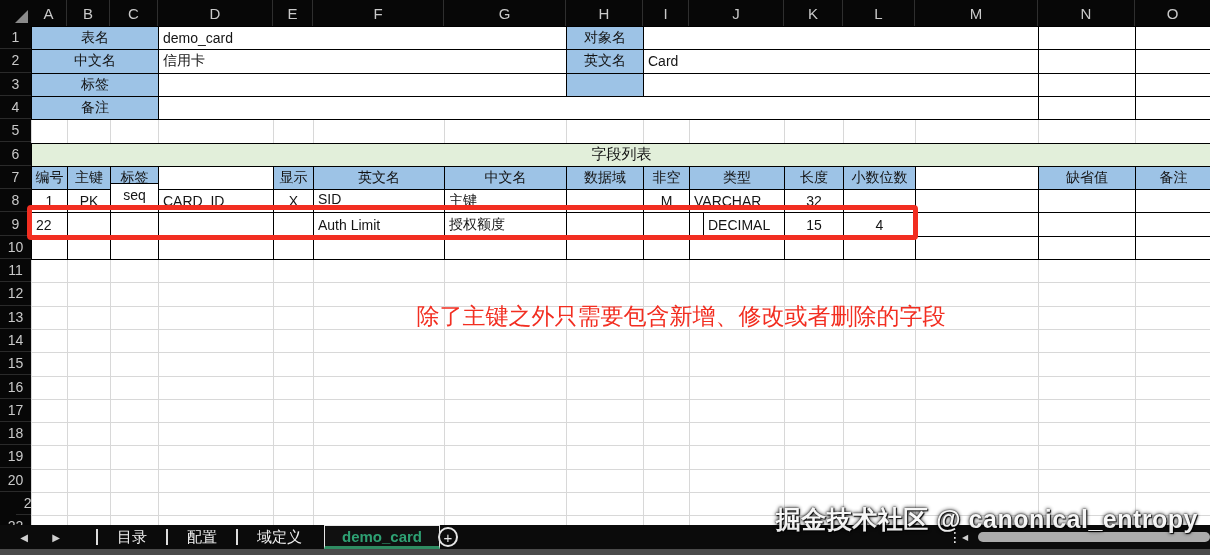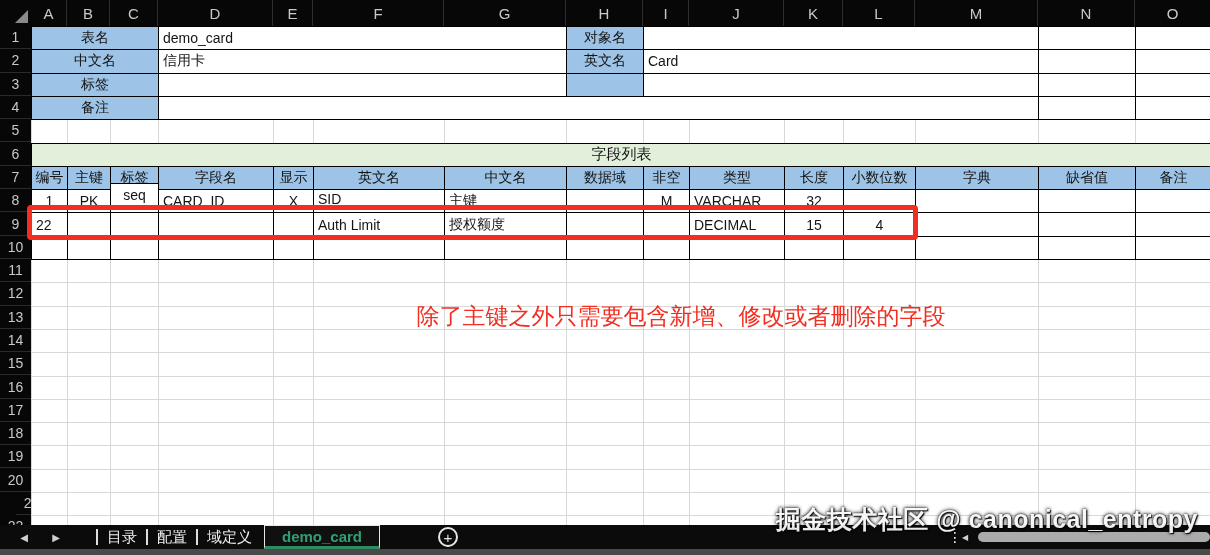--- a/index.html
+++ b/index.html
@@ -38,21 +38,21 @@
     color:var(--highlight-red,#F22E21);font-size:23px;display:flex;align-items:center;justify-content:center;
     white-space:nowrap;margin-top:37px;}
   .wmark{position:absolute;right:12px;top:503px;z-index:20;font-size:25px;font-weight:bold;
     color:#f7f7f7;opacity:.95;white-space:nowrap;letter-spacing:.5px;
     text-shadow:0 0 2px #000,0 0 4px #000,1px 1px 1px #000;}
   
   .tabbar{position:absolute;left:0;top:525px;width:1210px;height:24px;background:#0b0b0b;z-index:15;}
   .navarrow{position:absolute;top:0;height:24px;width:20px;color:#cfcfcf;font-size:10px;
     display:flex;align-items:center;justify-content:center;cursor:default;}
   .tabs{position:absolute;left:96px;top:0;height:24px;display:flex;align-items:stretch;}
-  .tab{color:#f0f0f0;font-size:15px;padding:0 9px;display:flex;align-items:center;white-space:nowrap;}
+  .tab{color:#f0f0f0;font-size:15px;padding:0 19px;display:flex;align-items:center;white-space:nowrap;}
   .tabsep{width:2px;height:16px;background:#dedede;align-self:center;}
   .tab.active{background:#101010;border:1px solid #e8e8e8;border-bottom:3px solid #2F8C62;
     color:var(--tab-active-green,#2EA173);font-weight:bold;padding:0 17px;margin-left:3px;}
   .addsheet{position:absolute;left:438px;top:2px;width:20px;height:20px;border:2px solid #e6e6e6;
     border-radius:50%;color:#e6e6e6;font-size:15px;line-height:15px;
     display:flex;align-items:center;justify-content:center;}
   .dots{position:absolute;left:948px;top:3px;color:#fff;font-size:14px;line-height:18px;}
   .sb-arrow{position:absolute;left:962px;top:0;height:24px;display:flex;align-items:center;color:#cfcfcf;font-size:8px;}
   .thumb{position:absolute;left:978px;top:7px;width:232px;height:10px;background:#ababab;border-radius:5px;}
   .bottomstrip{position:absolute;left:0;top:549px;width:1210px;height:6px;background:#4a4a4a;z-index:15;}
@@ -164,30 +164,28 @@
       <div class="cell cv" style="left: 1007px; top: 46.6px; width: 98px; height: 24.3px;"></div>
       <div class="cell cv" style="left: 1104px; top: 46.6px; width: 77px; height: 24.3px;"></div>
       <div class="cell cl" style="left: 0px; top: 69.9px; width: 128px; height: 24.3px;">备注</div>
       <div class="cell cv" style="left: 127px; top: 69.9px; width: 881px; height: 24.3px;"></div>
       <div class="cell cv" style="left: 1007px; top: 69.9px; width: 98px; height: 24.3px;"></div>
       <div class="cell cv" style="left: 1104px; top: 69.9px; width: 77px; height: 24.3px;"></div>
       <div class="cell ct" style="left: 0px; top: 116.5px; width: 1181px; height: 24.3px;">字段列表</div>
       <div class="cell ch" style="left: 0px; top: 139.8px; width: 37px; height: 24.3px;">编号</div>
       <div class="cell ch" style="left: 36px; top: 139.8px; width: 44px; height: 24.3px;">主键</div>
       <div class="cell ch" style="left: 79px; top: 139.8px; width: 49px; height: 24.3px;">标签</div>
-      <div class="cell ch" style="left: 127px; top: 139.8px; width: 116px; height: 24.3px;">字段名</div>
       <div class="cell ch" style="left: 242px; top: 139.8px; width: 41px; height: 24.3px;">显示</div>
       <div class="cell ch" style="left: 282px; top: 139.8px; width: 132px; height: 24.3px;">英文名</div>
       <div class="cell ch" style="left: 413px; top: 139.8px; width: 123px; height: 24.3px;">中文名</div>
       <div class="cell ch" style="left: 535px; top: 139.8px; width: 78px; height: 24.3px;">数据域</div>
       <div class="cell ch" style="left: 612px; top: 139.8px; width: 47px; height: 24.3px;">非空</div>
       <div class="cell ch" style="left: 658px; top: 139.8px; width: 96px; height: 24.3px;">类型</div>
       <div class="cell ch" style="left: 753px; top: 139.8px; width: 60px; height: 24.3px;">长度</div>
       <div class="cell ch" style="left: 812px; top: 139.8px; width: 73px; height: 24.3px;">小数位数</div>
-      <div class="cell ch" style="left: 884px; top: 139.8px; width: 124px; height: 24.3px;">字典</div>
       <div class="cell ch" style="left: 1007px; top: 139.8px; width: 98px; height: 24.3px;">缺省值</div>
       <div class="cell ch" style="left: 1104px; top: 139.8px; width: 77px; height: 24.3px;">备注</div>
       <div class="cell cv" style="left: 0px; top: 163.1px; width: 37px; height: 24.3px;">1</div>
       <div class="cell cv" style="left: 36px; top: 163.1px; width: 44px; height: 24.3px;">PK</div>
       <div class="cell cv" style="left: 79px; top: 157px; width: 49px; height: 24.3px;">seq</div>
       <div class="cell cv al" style="left: 127px; top: 163.1px; width: 116px; height: 24.3px;">CARD_ID</div>
       <div class="cell cv" style="left: 242px; top: 163.1px; width: 41px; height: 24.3px;">X</div>
       <div class="cell cv al" style="left: 282px; top: 163.1px; width: 132px; height: 20px;">SID</div>
       <div class="cell cv al" style="left: 413px; top: 163.1px; width: 123px; height: 24.3px;">主键</div>
       <div class="cell cv" style="left: 535px; top: 163.1px; width: 78px; height: 24.3px;"></div>
@@ -199,21 +197,21 @@
       <div class="cell cv" style="left: 1007px; top: 163.1px; width: 98px; height: 24.3px;"></div>
       <div class="cell cv" style="left: 1104px; top: 163.1px; width: 77px; height: 24.3px;"></div>
       <div class="cell cv al" style="left: 0px; top: 186.4px; width: 37px; height: 24.3px;">22</div>
       <div class="cell cv" style="left: 36px; top: 186.4px; width: 44px; height: 24.3px;"></div>
       <div class="cell cv" style="left: 79px; top: 186.4px; width: 49px; height: 24.3px;"></div>
       <div class="cell cv" style="left: 242px; top: 186.4px; width: 41px; height: 24.3px;"></div>
       <div class="cell cv al" style="left: 282px; top: 186.4px; width: 132px; height: 24.3px;">Auth Limit</div>
       <div class="cell cv al" style="left: 413px; top: 186.4px; width: 123px; height: 24.3px;">授权额度</div>
       <div class="cell cv" style="left: 535px; top: 186.4px; width: 78px; height: 24.3px;"></div>
       <div class="cell cv" style="left: 612px; top: 186.4px; width: 47px; height: 24.3px;"></div>
-      <div class="cell cv al" style="left: 658px; top: 186.4px; width: 96px; height: 24.3px;">DECIMAL</div>
+      <div class="cell cv al" style="left: 672px; top: 186.4px; width: 96px; height: 24.3px;">DECIMAL</div>
       <div class="cell cv" style="left: 753px; top: 186.4px; width: 60px; height: 24.3px;">15</div>
       <div class="cell cv" style="left: 812px; top: 186.4px; width: 73px; height: 24.3px;">4</div>
       <div class="cell cv" style="left: 884px; top: 186.4px; width: 124px; height: 24.3px;"></div>
       <div class="cell cv" style="left: 1007px; top: 186.4px; width: 98px; height: 24.3px;"></div>
       <div class="cell cv" style="left: 1104px; top: 186.4px; width: 77px; height: 24.3px;"></div>
       <div class="cell cv" style="left: 0px; top: 209.7px; width: 37px; height: 24.3px;"></div>
       <div class="cell cv" style="left: 36px; top: 209.7px; width: 44px; height: 24.3px;"></div>
       <div class="cell cv" style="left: 79px; top: 209.7px; width: 49px; height: 24.3px;"></div>
       <div class="cell cv" style="left: 127px; top: 209.7px; width: 116px; height: 24.3px;"></div>
       <div class="cell cv" style="left: 242px; top: 209.7px; width: 41px; height: 24.3px;"></div>

